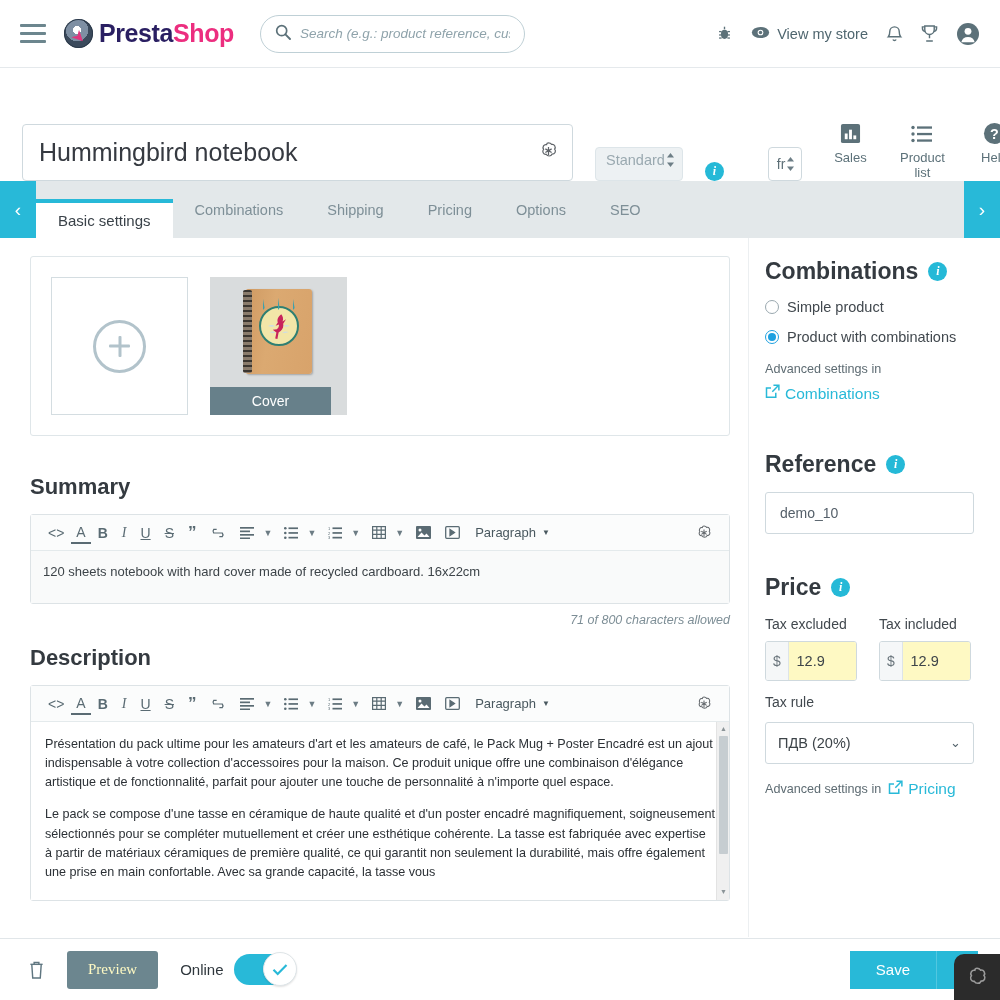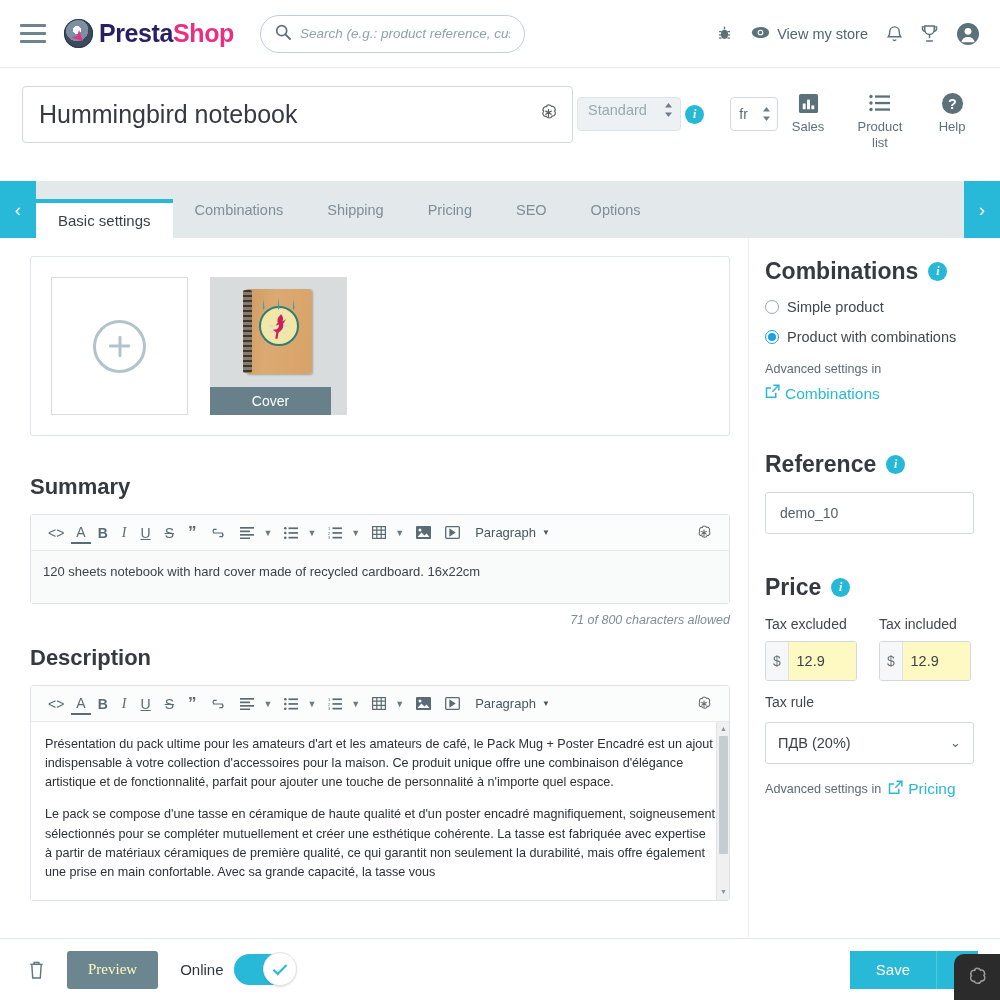--- a/index.html
+++ b/index.html
@@ -48,22 +48,22 @@
     background: transparent;
   }
   .searchbox input::placeholder { color: #8fa3ab; opacity: 1; }
 
   .nav-right { margin-left: auto; display: flex; align-items: center; gap: 18px; color: #5c7179; }
   .nav-right .icn { cursor: pointer; display: flex; align-items: center; }
   .view-store { display: flex; align-items: center; gap: 7px; font-size: 14.5px; color: #4f666f; cursor: pointer; }
 
   
   .prod-header {
-    height: 113px; background: #fff; display: flex; align-items: flex-start;
-    padding: 18px 22px 0 22px; gap: 4px;
+    height: 113px; background: #fff; display: flex; align-items: flex-end;
+    padding: 18px 22px 0 22px; gap: 22px;
   }
   .name-wrap { position: relative; flex: none; width: 551px; }
   .name-input {
     width: 100%; height: 57px; border: 1px solid #cfd9de; border-radius: 4px;
     font-size: 25px; color: #363a41; padding: 0 46px 0 16px;
     font-family: "Liberation Sans", sans-serif; outline: none; background: #fff;
   }
   .ai-badge { position: absolute; right: 14px; top: 50%; transform: translateY(-50%); opacity: .82; }
 
   .select-std {
@@ -401,22 +401,22 @@
   </div>
 </div>
 
 <div class="tabbar">
   <div class="tab-arrow">‹</div>
   <div class="tabs">
     <div class="tab active">Basic settings</div>
     <div class="tab">Combinations</div>
     <div class="tab">Shipping</div>
     <div class="tab">Pricing</div>
+    <div class="tab">Options</div>
     <div class="tab">SEO</div>
-    <div class="tab">Options</div>
   </div>
   <div class="tab-arrow">›</div>
 </div>
 
 <div class="content">
 
   <div class="col-left">
 
     <div class="img-panel">
       <div class="img-add">

